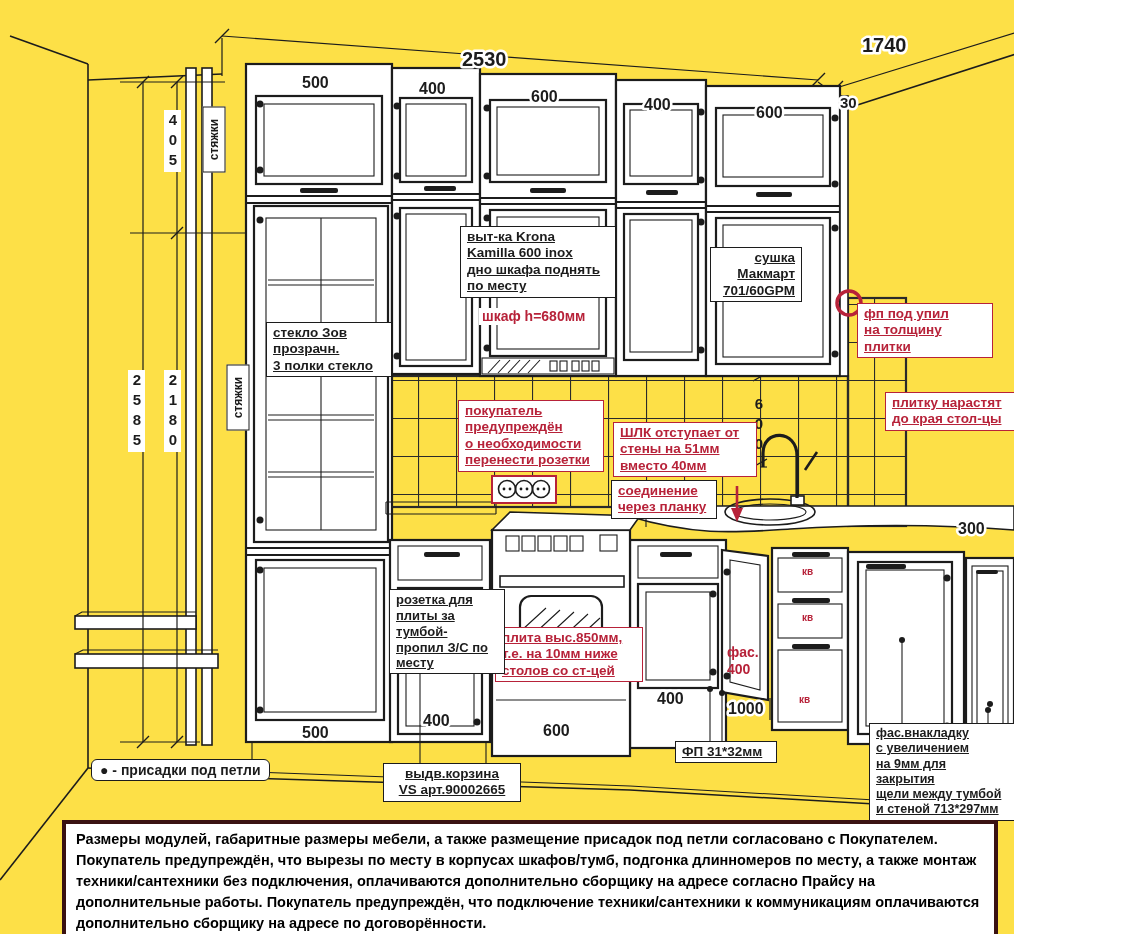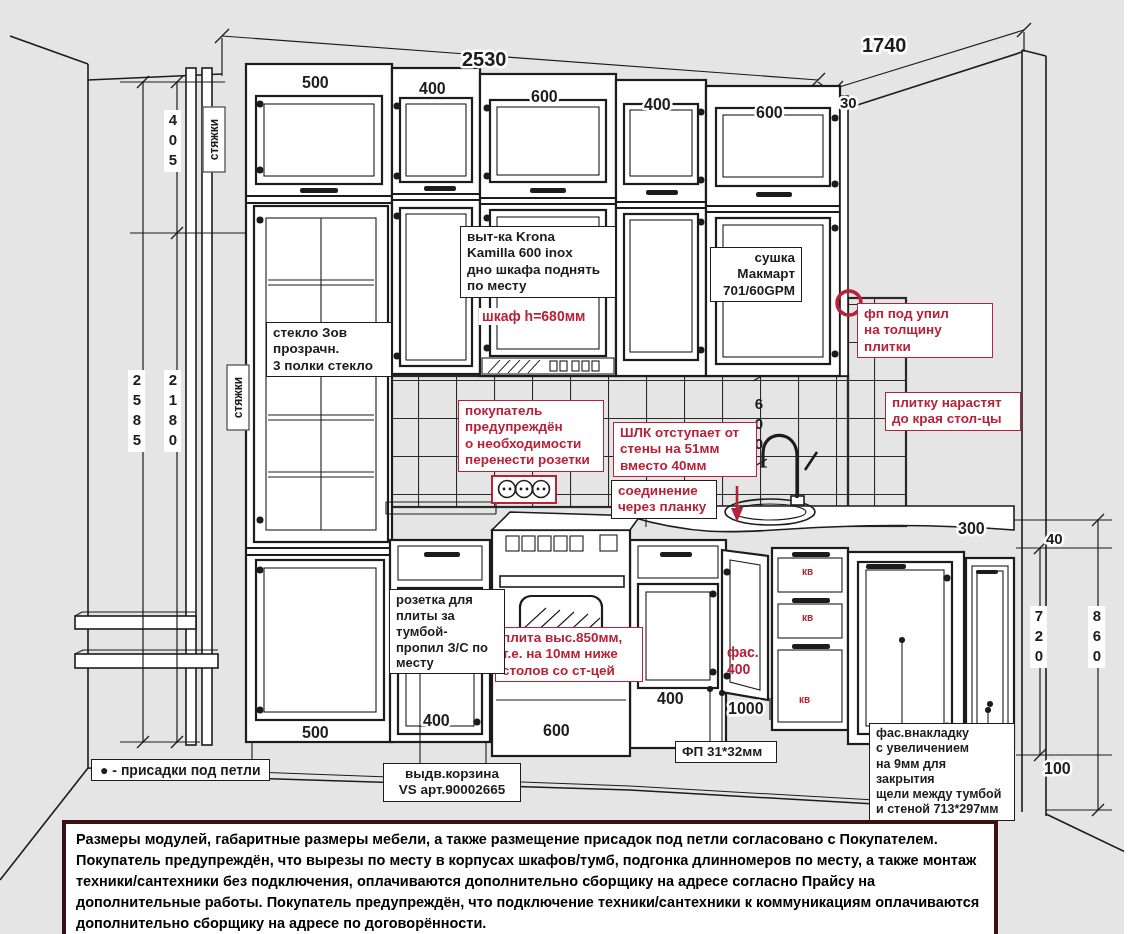--- a/index.html
+++ b/index.html
@@ -2,21 +2,21 @@
 <html style="--red: #b72239; --ink: #1c1c1c; --footer-border: #3a1212;"><head>
 <meta charset="utf-8">
 <style>
   :root{
     --red:#b72239;
     --ink:#1c1c1c;
     --footer-border:#3a1212;
   }
   html,body{margin:0;padding:0;background:#fff;}
   #stage{
-    position:relative;width:1124px;height:934px;background:#e5e5e5;overflow:hidden;
+    position:relative;width:1014px;height:934px;background:#fde047;overflow:hidden;
     font-family:"Liberation Sans",sans-serif;
   }
   #stage svg{position:absolute;left:0;top:0;}
   svg .ln{stroke:var(--ink);stroke-width:1.6;fill:none;}
   svg .ln2{stroke:var(--ink);stroke-width:2.2;fill:none;}
   svg .thin{stroke:var(--ink);stroke-width:1.1;fill:none;}
   svg .wf{fill:#fff;stroke:var(--ink);stroke-width:2.2;}
   svg .wf1{fill:#fff;stroke:var(--ink);stroke-width:1.6;}
   svg .dot{fill:var(--ink);stroke:none;}
   svg .bar{fill:var(--ink);stroke:none;}
@@ -26,21 +26,21 @@
   svg .redfill{fill:var(--red);stroke:none;}
   svg .redbox{fill:#fff;stroke:var(--red);stroke-width:2;}
   .dimtext{
     font-family:"Liberation Sans",sans-serif;font-weight:bold;fill:var(--ink);
     paint-order:stroke;stroke:#fff;stroke-width:5px;stroke-linejoin:round;
   }
   .sz20{font-size:20px;} .sz16{font-size:16px;} .sz15{font-size:15px;} .sz14{font-size:14px;}
   .note{
     position:absolute;background:#fff;border:1.7px solid var(--ink);color:var(--ink);
     font-weight:bold;font-size:13.5px;line-height:1.22;padding:2px 6px;
-    white-space:pre-line;z-index:5;
+    white-space:pre-line;z-index:5;text-decoration:underline;
   }
   .note.red{border-color:var(--red);color:var(--red);}
   .note.redtext{border-color:var(--ink);color:var(--red);}
   .naked{
     position:absolute;color:var(--red);font-weight:bold;font-size:14px;line-height:1.2;
     white-space:pre-line;z-index:5;background:transparent;
   }
   .naked.onwhite{background:#fff;padding:0 3px;}
   .vdigits{
     position:absolute;writing-mode:vertical-rl;text-orientation:upright;
@@ -383,19 +383,19 @@
   <div class="kv" style="left:799px;top:694px;">кв</div>
   <div class="note" style="left:675px;top:741px;width:88px;white-space:nowrap;">ФП 31*32мм</div>
   <div class="note" style="left:869px;top:723px;width:132px;font-size:12.5px;">фас.внакладку
 с увеличением
 на 9мм для закрытия
 щели между тумбой
 и стеной 713*297мм</div>
   <div class="note" style="left:383px;top:763px;width:124px;text-align:center;">выдв.корзина
 VS арт.90002665</div>
 
-  <div id="legend-box" style="left:91px;top:759px;">
+  <div id="legend-box" style="left:91px;top:759px;border-radius:6px;">
     <span>●</span>
     <span>- присадки под петли</span>
   </div>
 
   <div id="footer-box">Размеры модулей, габаритные размеры мебели, а также размещение присадок под петли согласовано с Покупателем. Покупатель предупреждён, что вырезы по месту в корпусах шкафов/тумб, подгонка длинномеров по месту, а также монтаж техники/сантехники без подключения, оплачиваются дополнительно сборщику на адресе согласно Прайсу на дополнительные работы. Покупатель предупреждён, что подключение техники/сантехники к коммуникациям оплачиваются дополнительно сборщику на адресе по договорённости.</div>
 </div>
 
 </body></html>

